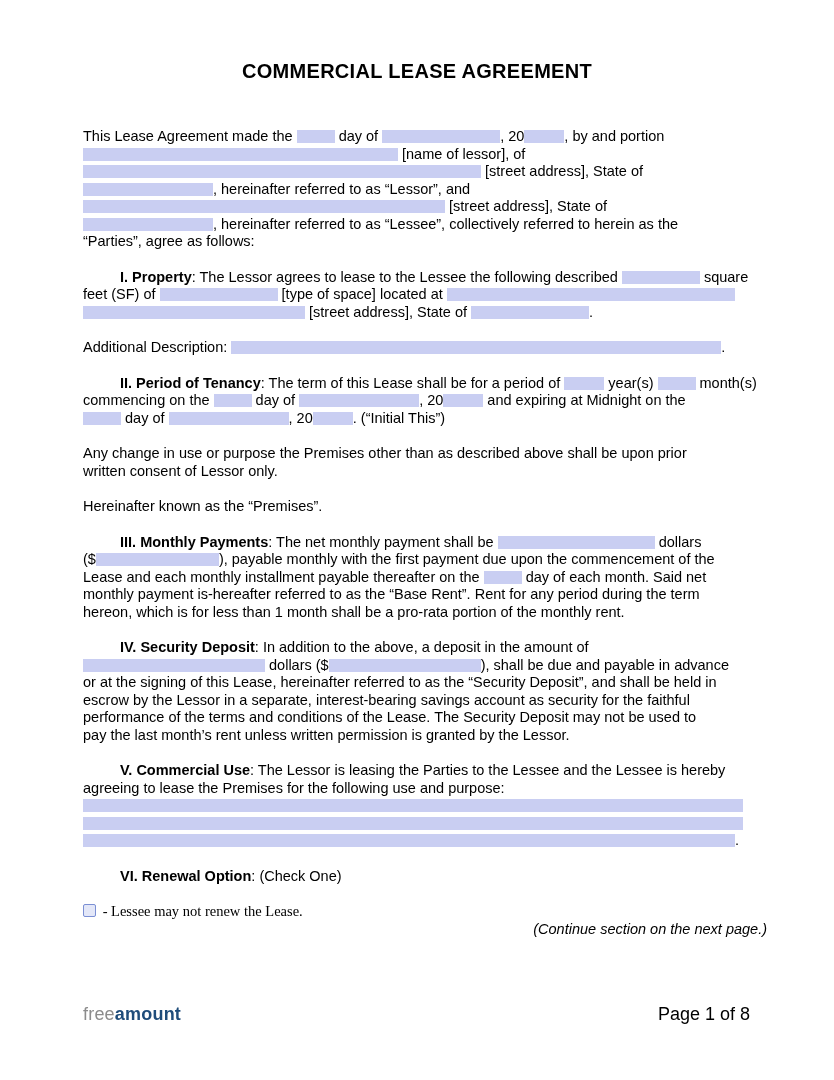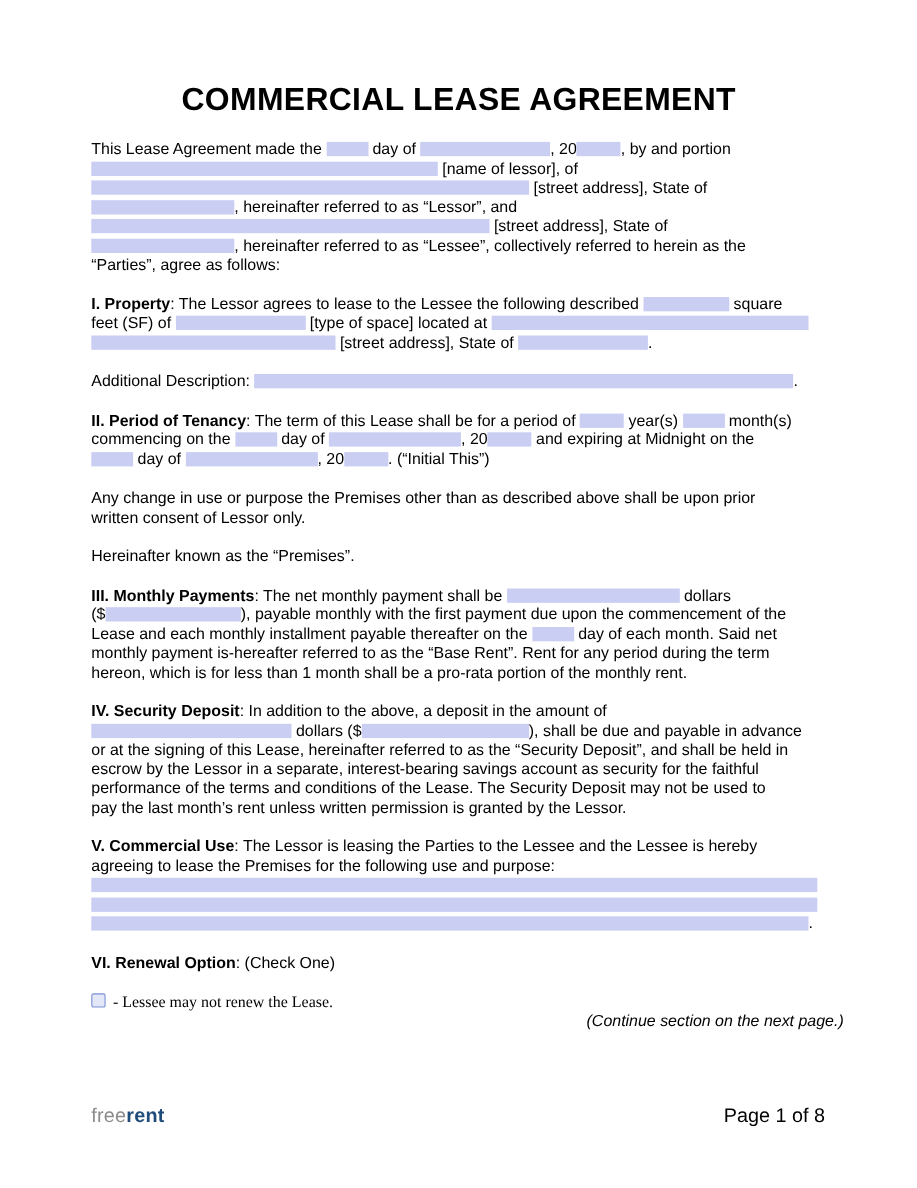--- a/index.html
+++ b/index.html
@@ -6,38 +6,38 @@
   .page{
     position:relative;
     width:834px;height:1080px;
     background:#ffffff;
     font-family:"Liberation Sans", sans-serif;
     font-size:14.5px;
     color:#000000;
     overflow:hidden;
   }
   .title{
-    margin:15px;
+    margin:0;
     padding-top:60px;
     text-align:center;
-    font-size:29px;
+    font-size:20px;
     font-weight:bold;
     letter-spacing:0.3px;
   }
   .content{
     position:absolute;
     left:83px;top:128px;
     width:684px;
   }
   .paragraph{margin:0 0 18px 0;}
   .paragraph.tight{margin-bottom:0;font-family:Liberation Serif, serif;}
   .paragraph.right{text-align:right;}
   .paragraph.italic{font-style:italic;}
   .line{line-height:17.5px;white-space:nowrap;}
-  .bold{font-weight:bold;}
+  .bold{font-weight:bold;margin-left:37px;}
   .blank{
     display:inline-block;
     height:13px;
     background:var(--blank,#c9cef2);
     vertical-align:-2px;
   }
   .checkbox{
     display:inline-block;
     width:11px;height:11px;
     border:1px solid var(--cb-border,#7b8fd4);
@@ -122,17 +122,17 @@
       </div>
       <div class="paragraph tight">
         <div class="line"><span class="checkbox"></span><span> - Lessee may not renew the Lease.</span></div>
       </div>
       <div class="paragraph right italic">
         <div class="line"><span>(Continue section on the next page.)</span></div>
       </div>
     </div>
 
   <div class="footer">
-    <div class="brand"><span class="brand-free">free</span><span class="brand-forms">rent</span></div>
+    <div class="brand"><span class="brand-free">free</span><span class="brand-forms">amount</span></div>
     <div class="page-number">Page 1 of 8</div>
   </div>
 
 </div>
 
 </body></html>

